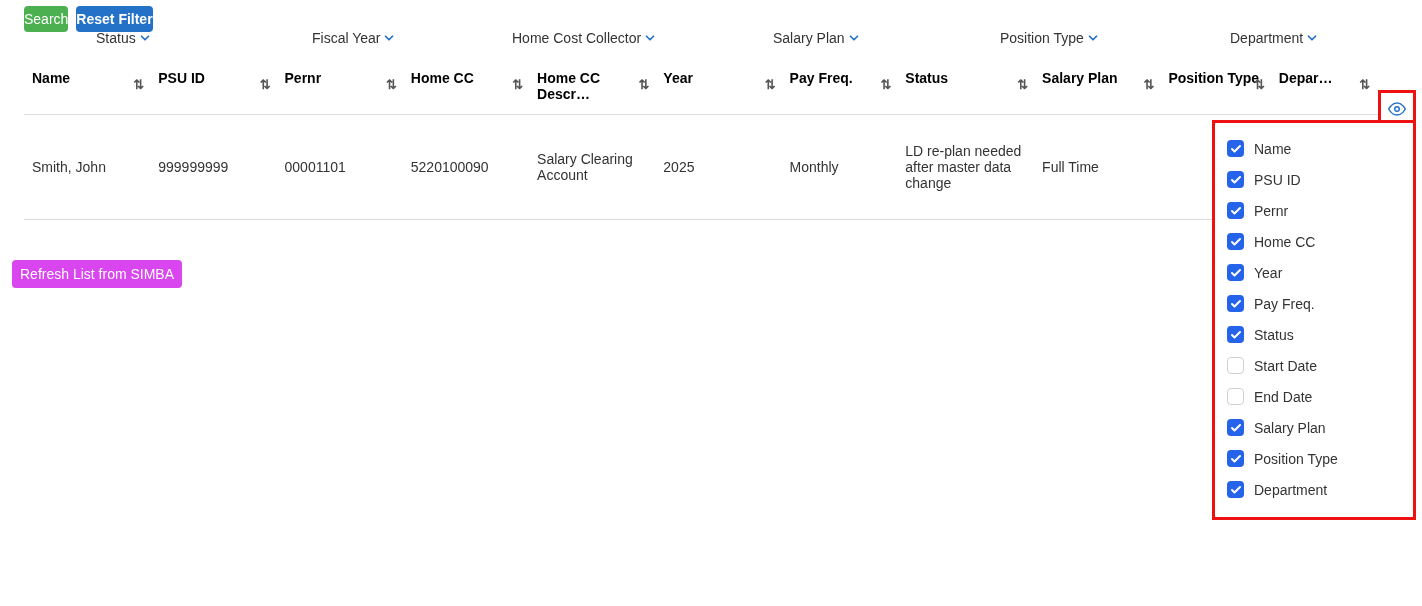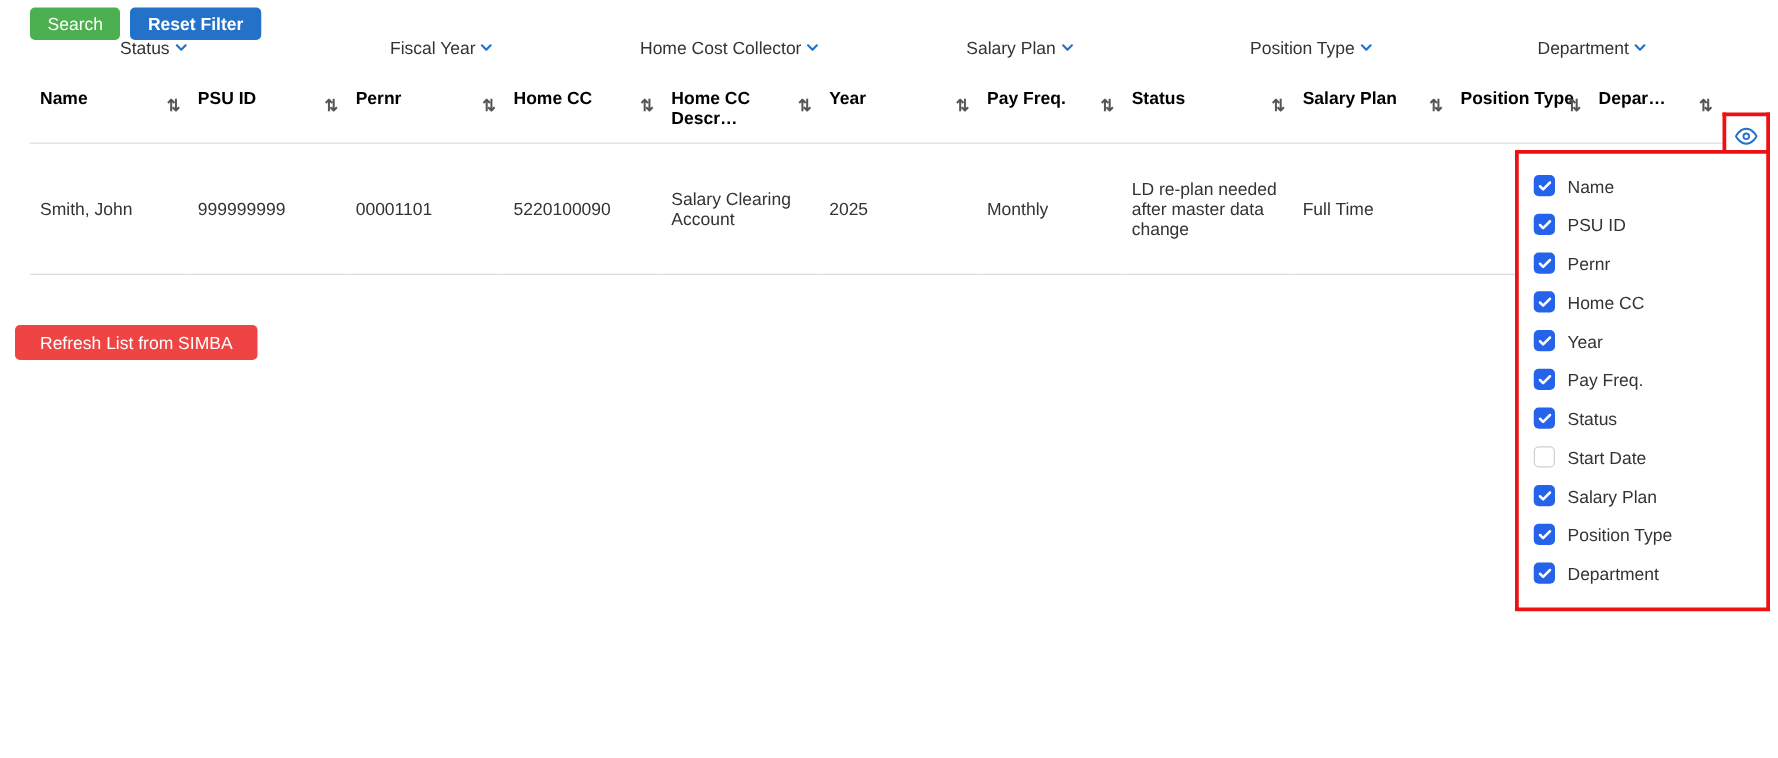--- a/index.html
+++ b/index.html
@@ -9,28 +9,28 @@
     font-family: Arial, Helvetica, sans-serif;
     font-size: 14px;
     color: #333;
     width: 1422px;
     background: #fff;
   }
   .btn {
     display: inline-block;
     border: none;
     border-radius: 4px;
-    padding: 5px 14px;
+    padding: 5px 0;
     font-size: 14px;
     cursor: pointer;
     color: #fff;
   }
   .btn-green { background: #4caf50; }
   .btn-blue-sm { background: #2372c8; font-weight: bold; }
-  .btn-grayblue { background: #ef4444; color:#fff; padding:6px 20px; }
+  .btn-grayblue { background: #d946ef; color:#fff; padding:6px 8px; }
   .toolbar { display:flex; gap:8px; align-items:center; padding:2px 0 0 16px;}
   .filters-row {
     display:flex;
     padding: 0 16px;
     margin-top:-2px;
   }
   .filter {
     color:#333;
     font-size:14px;
     display:flex;
@@ -309,20 +309,24 @@
           <polyline points="20 6 9 17 4 12"></polyline>
         </svg>
       </span>
       <span>Status</span>
     </div>
     <div class="menu-item">
       <span class="cb unchecked"></span>
       <span>Start Date</span>
     </div>
     <div class="menu-item">
+      <span class="cb unchecked"></span>
+      <span>End Date</span>
+    </div>
+    <div class="menu-item">
       <span class="cb checked">
         <svg width="12" height="12" viewBox="0 0 24 24" fill="none" stroke="#fff" stroke-width="4" stroke-linecap="round" stroke-linejoin="round">
           <polyline points="20 6 9 17 4 12"></polyline>
         </svg>
       </span>
       <span>Salary Plan</span>
     </div>
     <div class="menu-item">
       <span class="cb checked">
         <svg width="12" height="12" viewBox="0 0 24 24" fill="none" stroke="#fff" stroke-width="4" stroke-linecap="round" stroke-linejoin="round">

